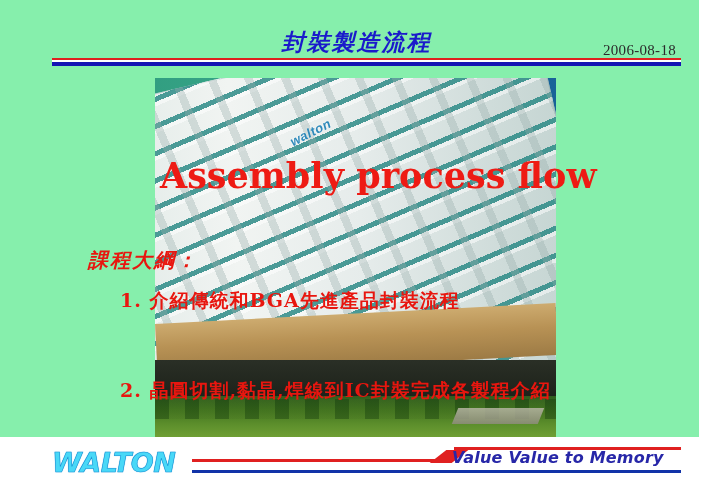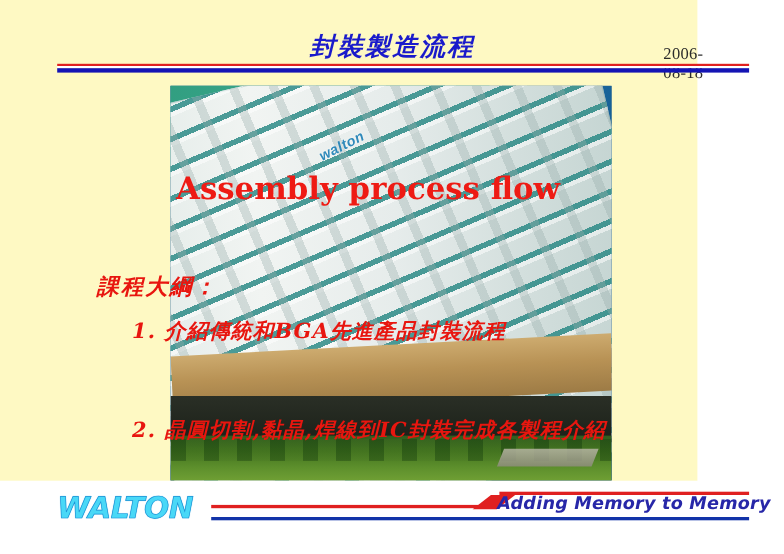--- a/index.html
+++ b/index.html
@@ -13,23 +13,23 @@
     height: 504px;
     position: relative;
     overflow: hidden;
     font-family: "Liberation Sans", sans-serif;
   }
 
   
   #slide {
     position: absolute;
     left: 0; top: 0;
-    width: 634px;
+    width: 699px;
     height: 504px;
-    background: #fef9c3;
+    background: #86efac;
   }
 
   
   #header-title {
     position: absolute;
     left: 0;
     top: 27px;
     width: 713px;
     text-align: center;
     font-family: "DejaVu Serif", "Liberation Serif", serif;
@@ -211,21 +211,21 @@
   }
 
   
   #main-heading {
     position: absolute;
     left: 160px;
     top: 158px;
     width: 420px;
     font-family: "DejaVu Serif", "Liberation Serif", serif;
     font-weight: bold;
-    font-size: 28px;
+    font-size: 35px;
     color: #ee1b14;
     letter-spacing: 0px;
     white-space: nowrap;
     line-height: 1;
   }
 
   #outline-label {
     position: absolute;
     left: 88px;
     top: 247px;
@@ -234,21 +234,20 @@
     font-style: italic;
     font-size: 20px;
     color: #e8160f;
     letter-spacing: 2px;
     white-space: nowrap;
   }
   .outline-item {
     position: absolute;
     font-family: "DejaVu Serif", "Liberation Serif", serif;
     font-weight: bold;
-    font-style: italic;
     font-size: 19px;
     color: #e8160f;
     letter-spacing: 1px;
     white-space: nowrap;
   }
   #outline-item-1 { left: 120px; top: 288px; }
   #outline-item-2 { left: 120px; top: 330px; margin-top: 48px; }
 
   
   #footer {
@@ -367,15 +366,15 @@
     <div id="footer-logo">WALTON</div>
 
     <div id="footer-rules">
       <div id="footer-rule-red-left"></div>
       <div id="footer-rule-red-diag"></div>
       <div id="footer-rule-red-right"></div>
       <div id="footer-rule-blue"></div>
     </div>
   </div>
 
-  <div id="footer-tagline">Adding Memory to Memory</div>
+  <div id="footer-tagline">Value Value to Memory</div>
 
 </div>
 
 </body></html>

